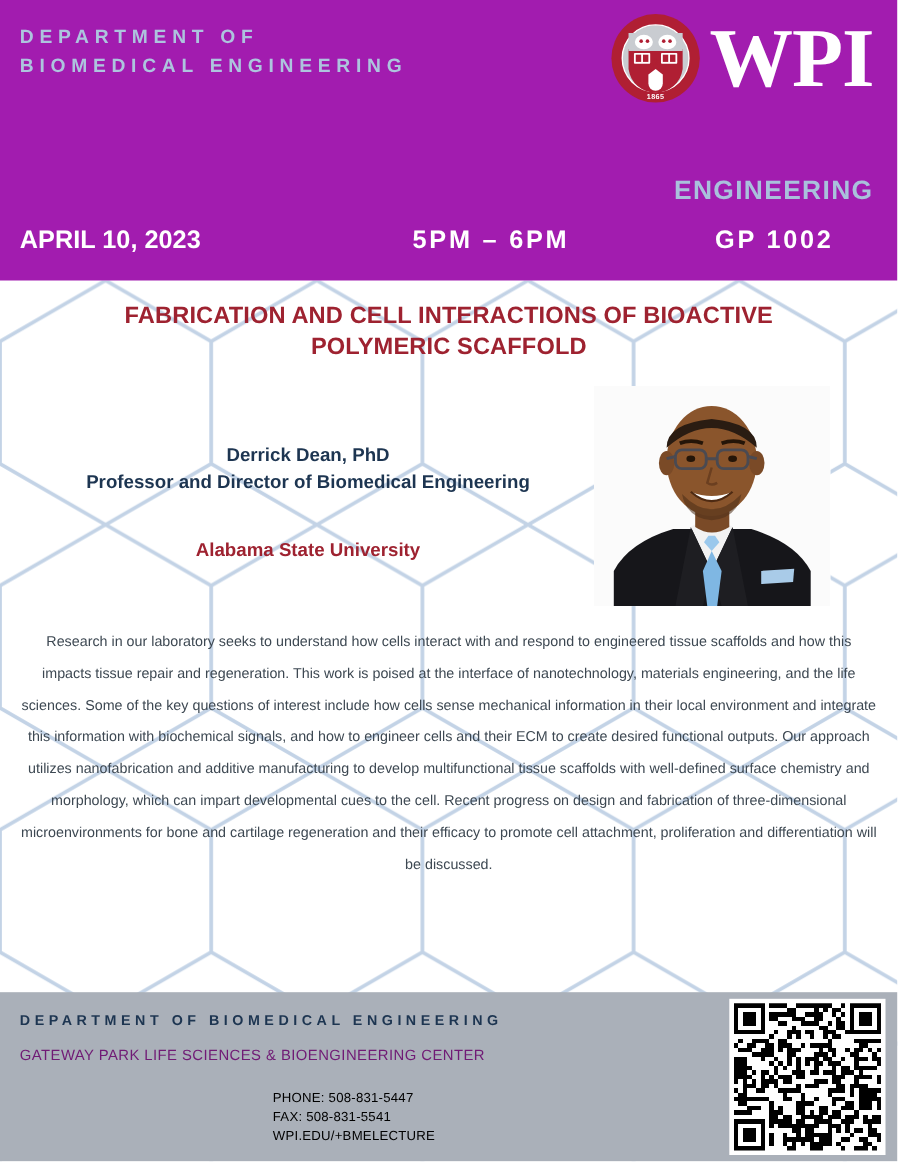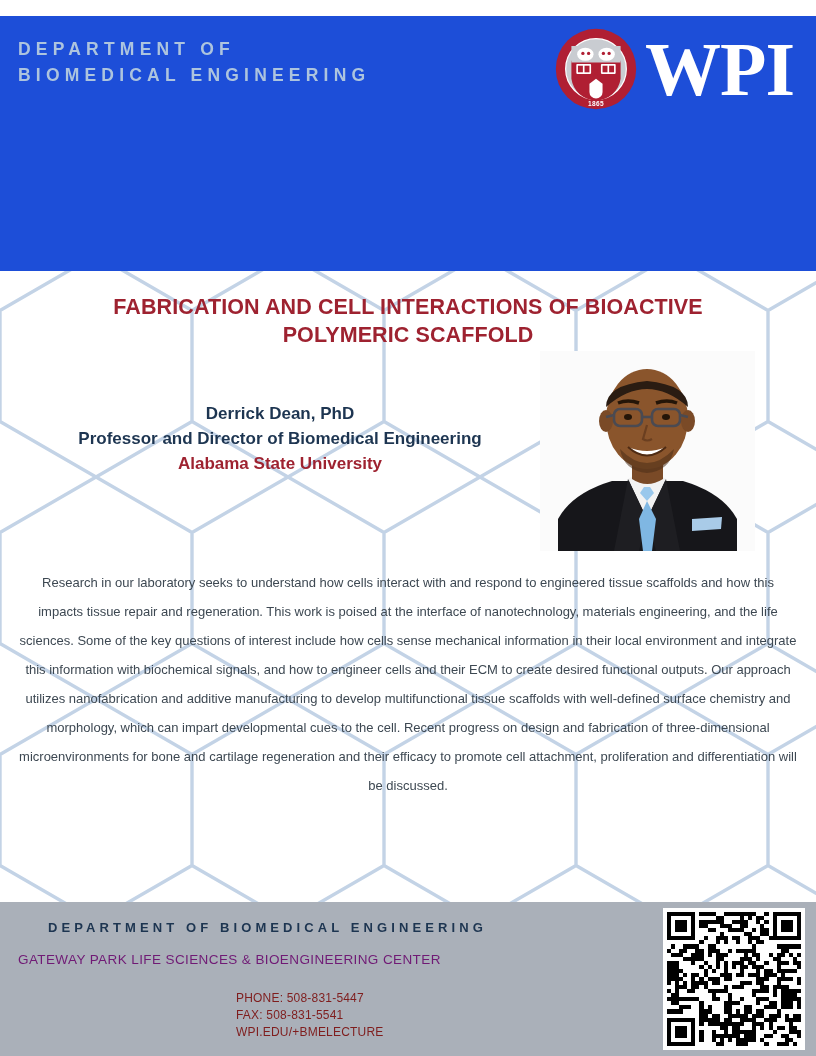--- a/index.html
+++ b/index.html
@@ -25,24 +25,24 @@
     top: 255px;
     width: 816px;
     height: 801px;
     z-index: 0;
     pointer-events: none;
   }
 
   
   .header {
     position: absolute;
-    left: 0; top: 16px;
+    left: 0; top: 0;
     width: 816px;
     height: 255px;
-    background: #1d4ed8;
+    background: #a21caf;
     z-index: 2;
     text-align: center;
   }
   .dept-line {
     position: absolute;
     left: 18px;
     color: #adc4de;
     font-weight: bold;
     font-size: 17.5px;
     letter-spacing: 5.2px;
@@ -116,21 +116,20 @@
     position: absolute;
     left: 50px;
     top: 18px;
     width: 716px;
     text-align: center;
     color: #9e2230;
     font-size: 21.5px;
     font-weight: bold;
     line-height: 28px;
     letter-spacing: 0.1px;
-    margin-top: 20px;
   }
 
   .speaker-block {
     position: absolute;
     left: 55px;
     top: 146px;
     width: 450px;
     text-align: center;
     line-height: 25px;
   }
@@ -144,20 +143,21 @@
     color: #1d3551;
     font-size: 17px;
     font-weight: bold;
     display: block;
   }
   .sp-inst {
     color: #9e2230;
     font-size: 17px;
     font-weight: bold;
     display: block;
+    margin-top: 36px;
   }
 
   .photo-frame {
     position: absolute;
     left: 540px;
     top: 96px;
     width: 215px;
     height: 200px;
     background: #ffffff;
     overflow: hidden;
@@ -187,42 +187,41 @@
     z-index: 2;
   }
   .f-dept {
     position: absolute;
     left: 18px; top: 18px;
     color: #1d3551;
     font-size: 13px;
     font-weight: bold;
     letter-spacing: 4.1px;
     white-space: nowrap;
-    margin-left: 30px;
   }
   .f-center {
     position: absolute;
     left: 18px; top: 50px;
     color: #701a75;
     font-size: 13.5px;
     letter-spacing: 0.4px;
     white-space: nowrap;
   }
   .f-col-a {
     position: absolute;
     left: 18px; top: 88px;
     color: #24303f;
     font-size: 12px;
     line-height: 17px;
     letter-spacing: 0.2px;
   }
   .f-col-b {
     position: absolute;
-    left: 236px; top: 88px;
-    color: #7f1d1d;
+    left: 248px; top: 88px;
+    color: #000000;
     font-size: 12px;
     line-height: 17px;
     letter-spacing: 0.2px;
   }
   .f-col-a div, .f-col-b div { white-space: nowrap; }
   .f-email { text-decoration: underline; color: #24303f; }
 
   .qr {
     position: absolute;
     left: 663px;
@@ -286,21 +285,27 @@
           <rect x="58" y="46" width="6" height="8"></rect>
           <rect x="66" y="46" width="6" height="8"></rect>
         </g>
         <path d="M50 62 l8 6 v10 a8 8 0 0 1 -8 8 a8 8 0 0 1 -8 -8 v-10 Z" fill="#ffffff"></path>
         <text x="50" y="58" font-family="Liberation Serif, serif" font-size="12" font-weight="bold" fill="#b01f33" text-anchor="middle">2</text>
         <text x="50" y="95" font-family="Liberation Sans, sans-serif" font-size="8" font-weight="bold" fill="#ffffff" text-anchor="middle" letter-spacing="0.5">1865</text>
       </svg>
       <span class="wpi-word">WPI</span>
     </div>
 
-
+    <div class="sotak-2">ENGINEERING</div>
+
+    <div class="evt-row">
+      <span class="evt evt-date">APRIL 10, 2023</span>
+      <span class="evt evt-time">5PM  –  6PM</span>
+      <span class="evt evt-place">GP 1002</span>
+    </div>
   </div>
 
   <div class="content">
 
     <div class="talk-title">FABRICATION AND CELL INTERACTIONS OF BIOACTIVE POLYMERIC SCAFFOLD</div>
 
     <div class="speaker-block">
       <span class="sp-name">Derrick Dean, PhD</span>
       <span class="sp-role">Professor and Director of Biomedical Engineering</span>
       <span class="sp-inst">Alabama State University</span>

